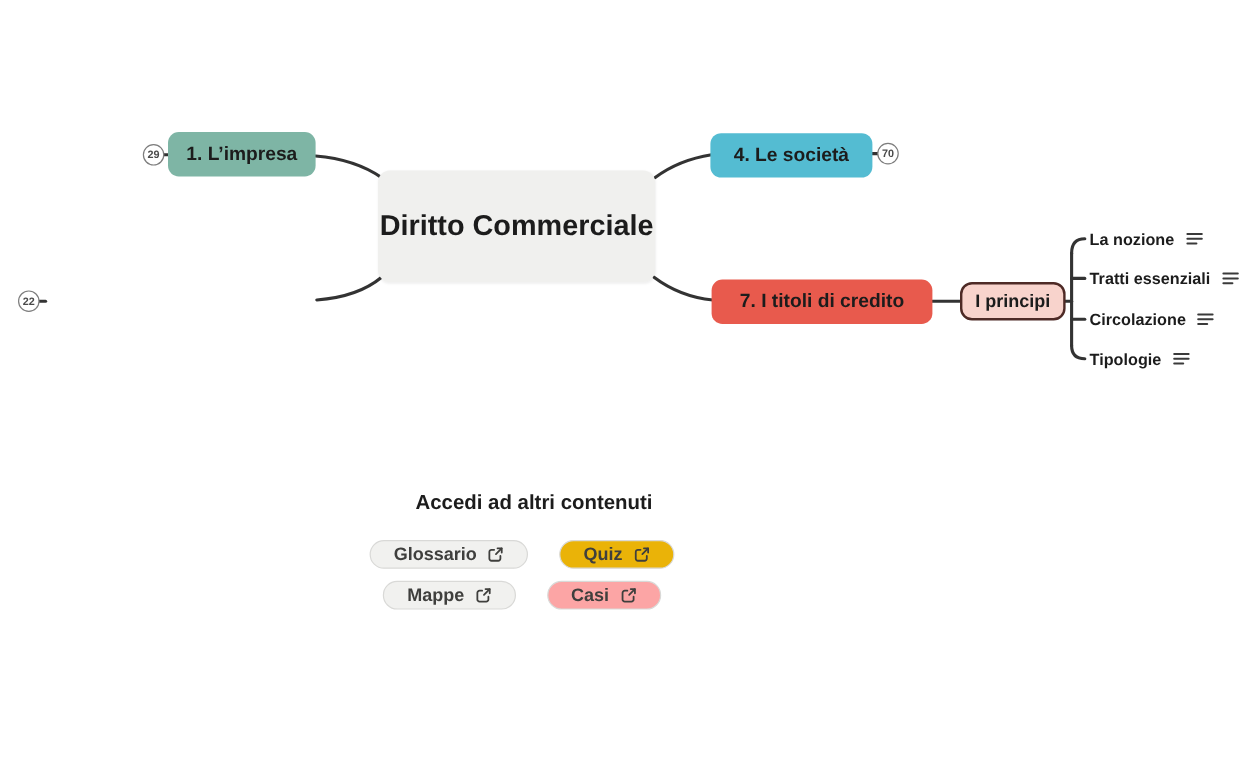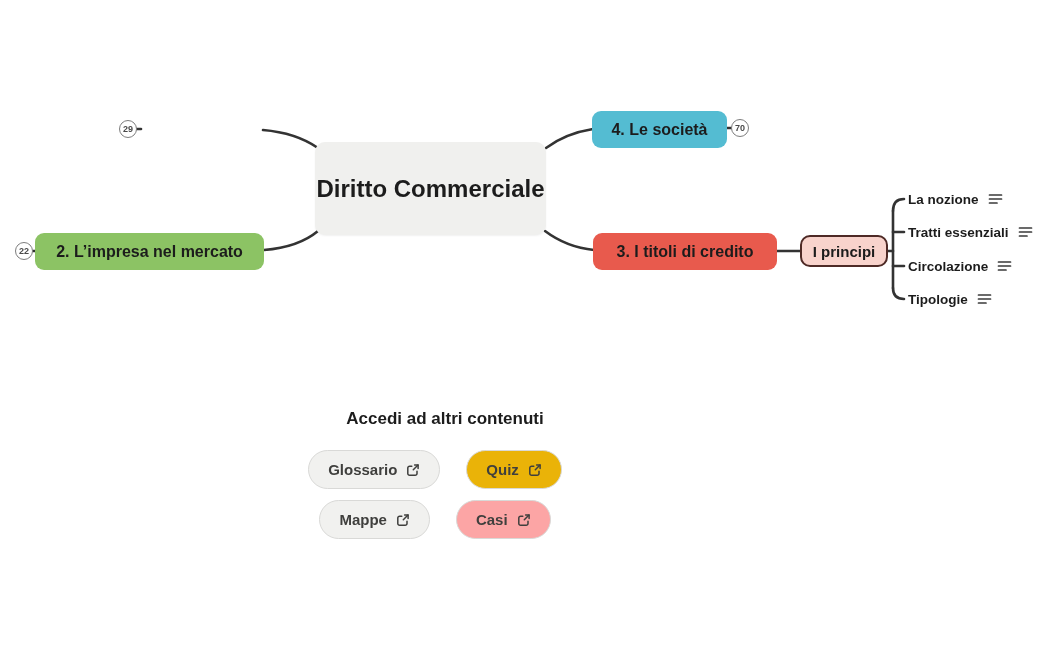--- a/index.html
+++ b/index.html
@@ -73,24 +73,24 @@
   .footer-heading{
     position:absolute;left:280px;top:409px;width:330px;
     text-align:center;
     font-size:17px;font-weight:700;color:#1c1c1c;
   }
   .btn-row{
     position:absolute;left:270px;width:330px;
     display:flex;justify-content:center;gap:26px;
   }
   .btn-row-1{top:450px;}
-  .btn-row-2{top:500px;}
+  .btn-row-2{top:484px;}
   .pill-button{
     display:flex;align-items:center;justify-content:center;gap:9px;
-    height:39px;padding:0 19px;
+    height:24px;padding:0 19px;
     box-sizing:border-box;
     border:1px solid #d9d9d7;border-radius:20px;
     font-family:"Liberation Sans", sans-serif;
     font-size:15px;font-weight:700;color:#3f3f3d;
     cursor:pointer;
   }
   .ext-icon{display:inline-flex;}
   .ext-icon svg{stroke:#3f3f3d;stroke-width:1.5;stroke-linecap:round;stroke-linejoin:round;fill:none;}
 </style>
 </head>
@@ -110,29 +110,29 @@
     <path d="M877 251 L893 251" stroke="#333333"></path>
     <path d="M893 211 L893 288" stroke="#333333"></path>
     <path d="M893 211 Q893 199 904 199" stroke="#333333"></path>
     <path d="M893 232 L904 232" stroke="#333333"></path>
     <path d="M893 266 L904 266" stroke="#333333"></path>
     <path d="M893 288 Q893 299 904 299" stroke="#333333"></path>
   </svg>
 
   <div class="node node-central" style="background-color: rgb(240, 240, 238);">Diritto Commerciale</div>
 
+  <div class="node node-impresa" style="background-color: rgb(126, 181, 165);">1. L’impresa</div>
   <div class="badge badge-29">29</div>
 
-  <div class="node node-mercato" style="background-color: rgb(140, 195, 100);">2. L’impresa nel mercato</div>
   <div class="badge badge-22">22</div>
 
   <div class="node node-societa" style="background-color: rgb(84, 188, 210);">4. Le società</div>
   <div class="badge badge-70">70</div>
 
-  <div class="node node-titoli" style="background-color: rgb(232, 90, 77);">3. I titoli di credito</div>
+  <div class="node node-titoli" style="background-color: rgb(232, 90, 77);">7. I titoli di credito</div>
 
   <div class="node node-principi" style="background-color: rgb(248, 211, 204); border-color: rgb(78, 42, 38);">I principi</div>
 
   <div class="leaf leaf-1">
     <span>La nozione</span>
     <span class="notes-icon">
       <svg width="15" height="12" viewBox="0 0 15 12">
           <path d="M1.5 2h12"></path>
           <path d="M1.5 6h12"></path>
           <path d="M1.5 10h7.5"></path>

